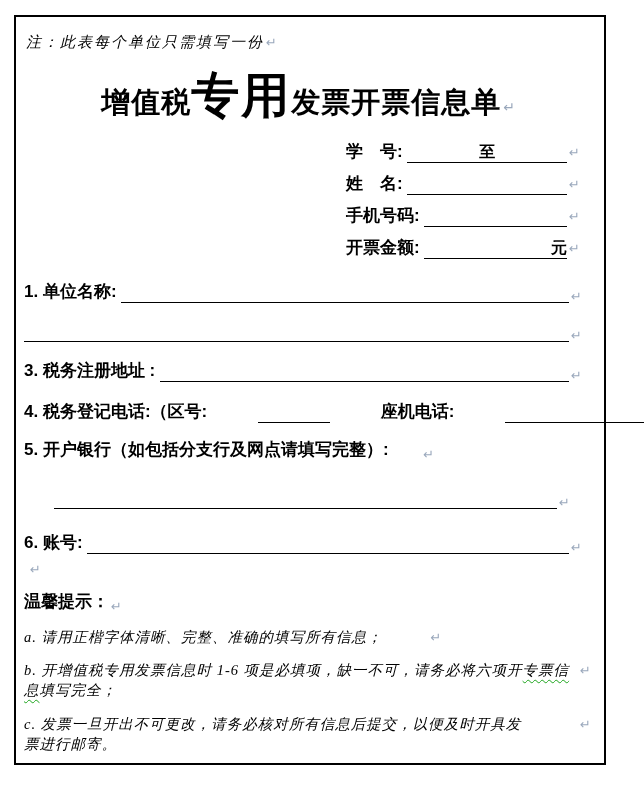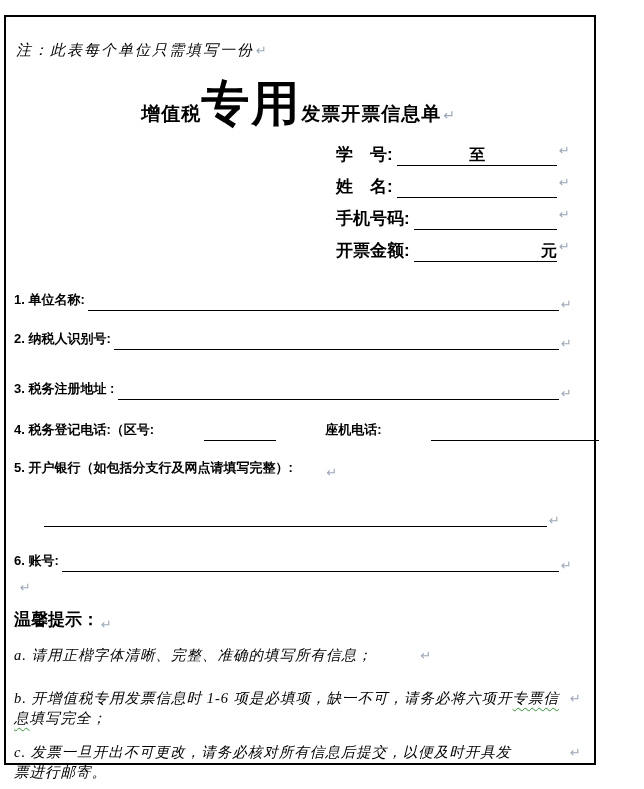--- a/index.html
+++ b/index.html
@@ -1,40 +1,40 @@
 <!DOCTYPE html>
 <html><head>
 <meta charset="utf-8">
 <style>
   * { margin:0; padding:0; box-sizing:border-box; }
   html,body { width:644px; height:789px; background:#fff; }
   body { font-family:"Liberation Serif","DejaVu Serif",serif; color:#000; position:relative; }
   .page { position:absolute; left:0; top:0; width:644px; height:789px; background:#fff; }
   .border-box {
-    position:absolute; left:4px; top:15px; width:592px; height:750px;
-    border:2px solid #000; padding:18px 12px 0 8px;
+    position:absolute; left:14px; top:15px; width:592px; height:750px;
+    border:2px solid #000; padding:10px 12px 0 8px;
   }
   .pilcrow { color:#9aa8bc; font-size:13px; font-family:"DejaVu Sans",sans-serif; line-height:1; margin-left:2px; flex:0 0 auto; }
   .kai { font-style:italic; }
 
   .note { font-size:15px; letter-spacing:2px; margin:6px 0 0 2px; }
 
   .title { text-align:center; margin-top:12px; height:66px; line-height:64px; white-space:nowrap; }
-  .title .t-normal { font-size:19px; font-weight:bold; letter-spacing:1px; }
+  .title .t-normal { font-size:29px; font-weight:bold; letter-spacing:1px; }
   .title .t-big { font-size:48px; font-weight:bold; letter-spacing:2px;font-family:Liberation Serif, serif; }
   .title .pilcrow { font-size:14px; }
 
   .fields { width:234px; margin:6px 12px 0 auto; }
-  .frow { display:flex; align-items:flex-start; height:32px; }
+  .frow { display:flex; align-items:center; height:32px; }
   .flabel { font-family:"Liberation Sans","DejaVu Sans",sans-serif; font-weight:bold; font-size:17px; white-space:pre; line-height:22px; }
   .fline { flex:1 1 auto; border-bottom:1.5px solid #000; height:22px; font-weight:bold; font-size:16px; text-align:center; line-height:22px; }
   .fline.right { text-align:right; font-family:"Liberation Sans","DejaVu Sans",sans-serif; font-size:16px; }
 
   .sec { display:flex; align-items:flex-end; height:27px; margin-right:10px; }
-  .slabel { font-family:"Liberation Sans","DejaVu Sans",sans-serif; font-weight:bold; font-size:13px; white-space:pre; line-height:23px; }
+  .slabel { font-family:"Liberation Sans","DejaVu Sans",sans-serif; font-weight:bold; font-size:17px; white-space:pre; line-height:23px; }
   .uline { flex:1 1 auto; border-bottom:1.5px solid #000; height:21px; }
   .uline.fixed { flex:0 0 auto; }
 
   .reminder { font-size:16px; line-height:23.5px; margin-top:5px; letter-spacing:0.2px; }
   .reminder .lead { font-family:"Liberation Sans","DejaVu Sans",sans-serif; font-weight:bold; }
   .reminder .yesno { text-decoration:underline; text-underline-offset:3px; }
 
   .s5label { display:flex; align-items:flex-end; height:26px; margin-top:12px;gap:28px; }
   .s5linerow { display:flex; align-items:flex-end; height:20px; margin:28px 22px 0 30px; }
 
@@ -46,21 +46,21 @@
   .tip .txt { font-style:italic; }
   .tip .marked {
     font-style:italic;
     text-decoration-line:underline;
     text-decoration-style:wavy;
     text-decoration-color:#1ea51e;
     text-decoration-thickness:1px;
     text-underline-offset:4px;
   }
   .mt12 { margin-top:12px; }
-  .mt13 { margin-top:23px; }
+  .mt13 { margin-top:13px; }
   .mt14 { margin-top:14px;gap:46px; }
   .mt18 { margin-top:18px; }
 </style>
 </head>
 <body>
 
 <div class="page">
   <div class="border-box">
 
     <div class="note kai"><span>注：此表每个单位只需填写一份</span><span class="pilcrow">↵</span></div>
@@ -93,21 +93,20 @@
     </div>
 
     <div class="sec mt12">
       <span class="slabel">1. 单位名称: </span>
       <span class="uline"></span>
       <span class="pilcrow">↵</span>
     </div>
 
 
     <div class="sec mt12">
-      <span class="slabel">2. 纳税人识别号: </span>
       <span class="uline"></span>
       <span class="pilcrow">↵</span>
     </div>
 
     <div class="sec mt13">
       <span class="slabel">3. 税务注册地址 : </span>
       <span class="uline"></span>
       <span class="pilcrow">↵</span>
     </div>
 

